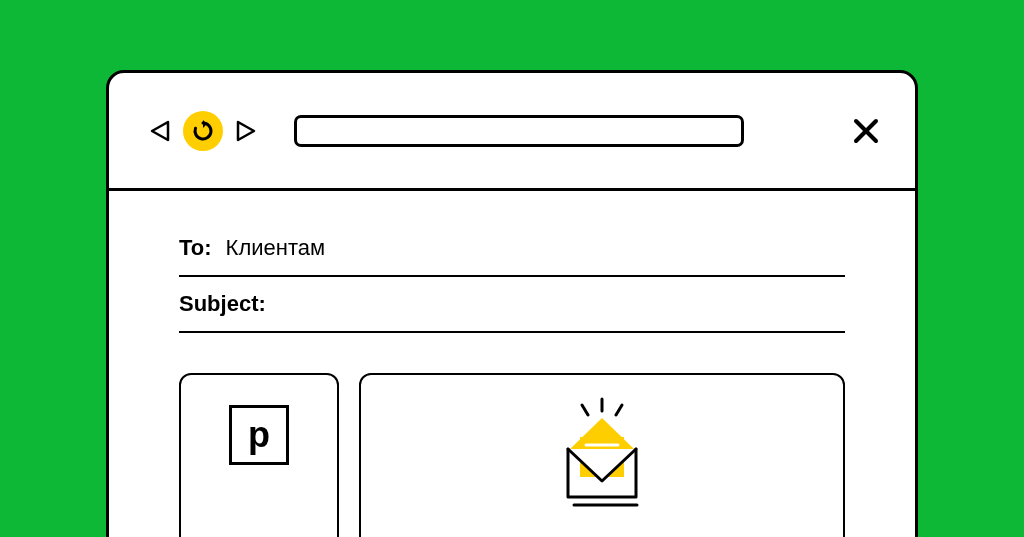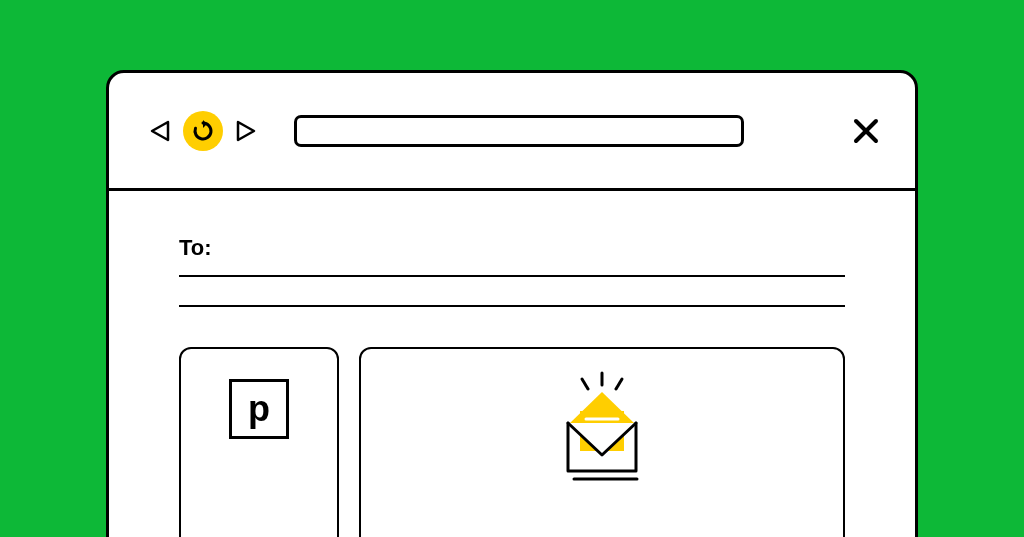--- a/index.html
+++ b/index.html
@@ -146,22 +146,24 @@
       <svg width="26" height="26" viewBox="0 0 26 26">
         <line x1="3" y1="3" x2="23" y2="23" stroke="#000" stroke-width="4" stroke-linecap="round"></line>
         <line x1="23" y1="3" x2="3" y2="23" stroke="#000" stroke-width="4" stroke-linecap="round"></line>
       </svg>
     </span>
   </div>
 
   <div class="content">
     <div class="field-row">
       <span class="field-label">To:</span>
+      <span class="field-value">Клиентам</span>
     </div>
     <div class="field-row">
+      <span class="field-label">Subject:</span>
     </div>
 
     <div class="panels">
       <div class="panel-small">
         <div class="p-chip">
           <span>p</span>
         </div>
       </div>
       <div class="panel-large">
         <svg width="120" height="120" viewBox="0 0 120 120">

